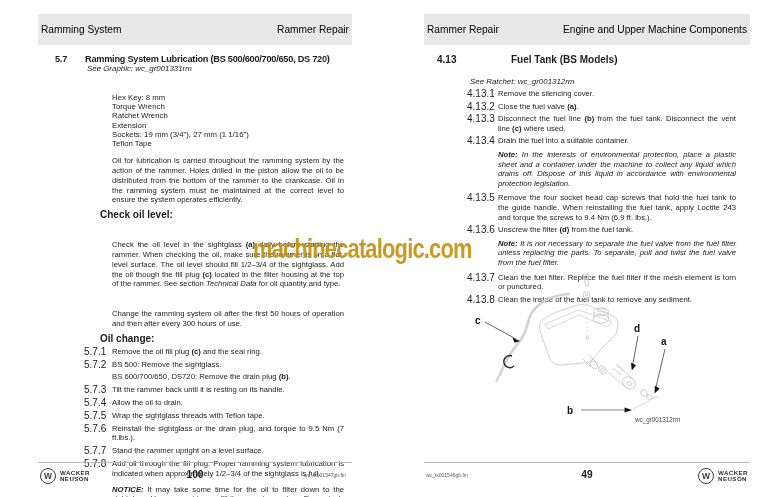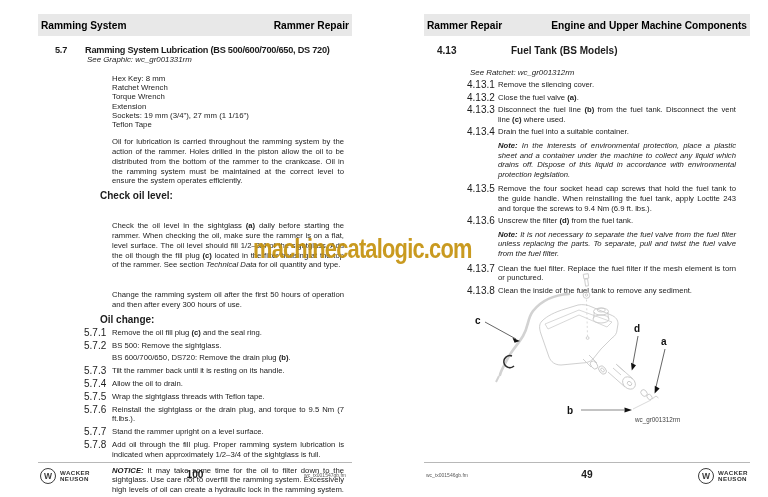--- a/index.html
+++ b/index.html
@@ -3,35 +3,35 @@
 <meta charset="utf-8">
 <style>
   html,body{margin:0;padding:0;background:#ffffff;}
   .canvas{position:relative;width:768px;height:497px;background:#fff;overflow:hidden;
           font-family:"Liberation Sans", sans-serif;color:#1c1c1c;}
 
   .page{position:absolute;top:14px;}
   .page-left{left:38px;width:314px;}
   .page-right{left:424px;width:326px;}
 
-  .hbar{background:#e8e8e8;height:22px;display:flex;align-items:center;
-        justify-content:space-between;font-weight:bold;font-size:10.2px;padding:0 3px;color:#000;}
+  .hbar{background:#e8e8e8;height:31px;display:flex;align-items:center;
+        justify-content:space-between;font-weight:normal;font-size:10.2px;padding:0 3px;color:#000;}
 
   .sect{display:flex;margin-top:9px;font-weight:bold;white-space:nowrap;}
   .page-left  .sect{font-size:9.2px;letter-spacing:-0.25px;}
   .page-right .sect{font-size:10px;gap:45px;}
   .page-left  .sect .sect-num{margin-left:17px;width:30px;flex:none;}
   .page-right .sect .sect-num{margin-left:13px;width:29px;flex:none;}
 
   .see{font-style:italic;font-size:7.9px;color:#222;}
   .page-left  .see{margin:0 0 0 49px;}
   .page-right .see{margin:12px 0 0 46px;}
 
   .tools-head{font-weight:bold;font-size:8px;margin:7px 0 0 74px;}
-  .tools{list-style:none;margin:10px 0 0 74px;padding:0;font-size:7.8px;line-height:9.2px;}
+  .tools{list-style:none;margin:20px 0 0 74px;padding:0;font-size:7.8px;line-height:9.2px;}
 
   .body-text{font-size:7.7px;line-height:9.8px;text-align:justify;margin:8px 0 0 74px;width:232px;}
   .subhead{font-weight:bold;font-size:10px;margin:4px 0 0 62px;}
   .mt-small{margin-top:20px;}
 
   .steps{margin-top:3px;}
   .step-row{display:flex;margin-top:3px;}
   .step-num{flex:none;font-size:10px;line-height:9.8px;}
   .page-left  .step-num{margin-left:46px;width:28px;}
   .page-right .step-num{margin-left:43px;width:31px;}
@@ -80,22 +80,22 @@
 
     <div class="sect">
       <span class="sect-num">5.7</span>
       <span class="sect-ttl">Ramming System Lubrication (BS 500/600/700/650, DS 720)</span>
     </div>
 
     <div class="see">See Graphic: wc_gr001331rm</div>
 
     <ul class="tools">
         <li>Hex Key: 8 mm</li>
+        <li>Torque Wrench</li>
         <li>Ratchet Wrench</li>
-        <li>Torque Wrench</li>
         <li>Extension</li>
         <li>Sockets: 19 mm (3/4"), 27 mm (1 1/16")</li>
         <li>Teflon Tape</li>
       </ul>
 
     <p class="body-text">Oil for lubrication is carried throughout the ramming system by the action of the rammer. Holes drilled in the piston allow the oil to be distributed from the bottom of the rammer to the crankcase. Oil in the ramming system must be maintained at the correct level to ensure the system operates efficiently.</p>
 
     <div class="subhead">Check oil level:</div>
     <p class="body-text mt-small">Check the oil level in the sightglass <b>(a)</b> daily before starting the rammer. When checking the oil, make sure the rammer is on a flat, level surface. The oil level should fill 1/2–3/4 of the sightglass. Add the oil though the fill plug <b>(c)</b> located in the filter housing at the top of the rammer. See section <i>Technical Data</i> for oil quantity and type.</p>
     <p class="body-text mt-small">Change the ramming system oil after the first 50 hours of operation and then after every 300 hours of use.</p>

